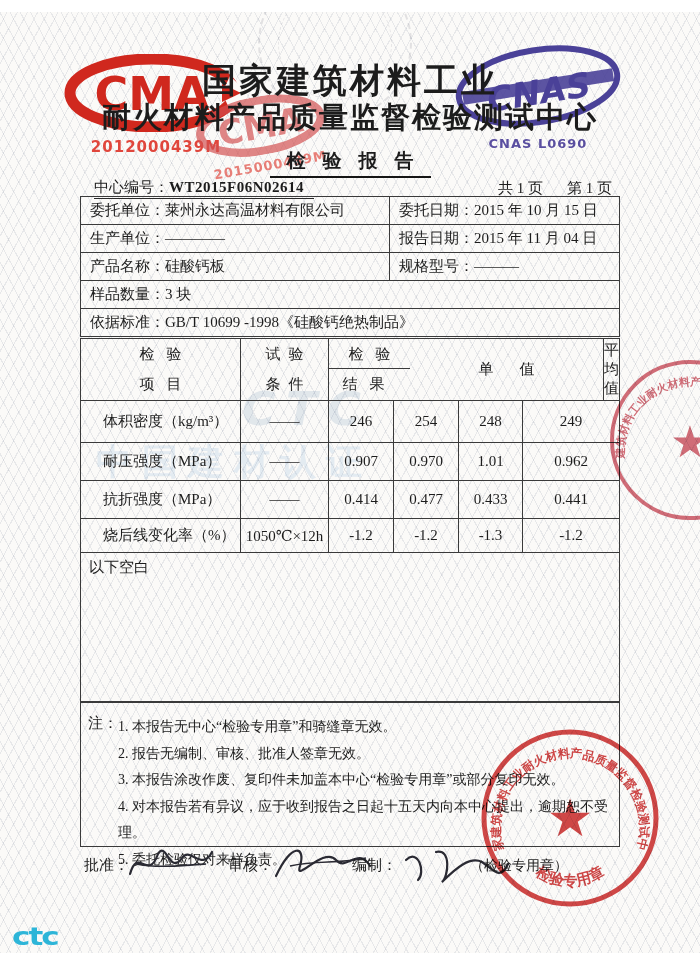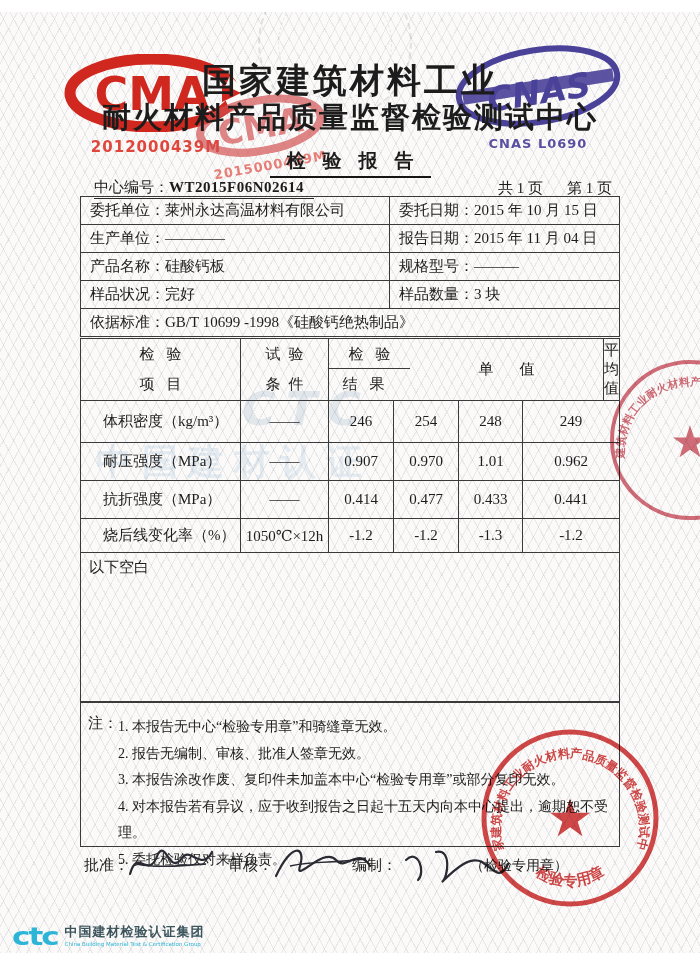--- a/index.html
+++ b/index.html
@@ -148,21 +148,20 @@
     </div>
     <div class="irow">
       <div class="il"><span>生产单位：</span><span>————</span></div>
       <div class="ir"><span>报告日期：</span><span>2015 年 11 月 04 日</span></div>
     </div>
     <div class="irow">
       <div class="il"><span>产品名称：</span><span>硅酸钙板</span></div>
       <div class="ir"><span>规格型号：</span><span>———</span></div>
     </div>
     <div class="irow">
-      <div class="il"><span>样品状况：</span><span>完好</span></div>
       <div class="ir"><span>样品数量：</span><span>3 块</span></div>
     </div>
     <div class="irow">
       <div class="ifull"><span>依据标准：</span><span>GB/T 10699 -1998《硅酸钙绝热制品》</span></div>
     </div>
   </div>
 
   <div class="abs wm1">CTC</div>
   <div class="abs wm2">中国建材认证</div>
 
@@ -268,21 +267,17 @@
     </defs>
     <circle cx="85" cy="85" r="78" fill="none" stroke="#c94a58" stroke-width="4"></circle>
     <text font-family="DejaVu Sans, sans-serif" font-size="11" font-weight="bold" fill="#c94a58">
       <textPath href="#arcTop2" startOffset="50%" text-anchor="middle">国家建筑材料工业耐火材料产品质量监督检验测试中心</textPath>
     </text>
     <text x="85" y="102" text-anchor="middle" font-size="44" fill="#c94a58">★</text>
   </svg>
 
   <div class="abs footer">
     <div class="ctc-logo">ctc</div>
-    <div class="footer-text">
-      <div class="footer-co">中国建材检验认证集团</div>
-      <div class="footer-en">China Building Material Test &amp; Certification Group</div>
-    </div>
   </div>
 
   <div class="abs strip-top"></div>
   <div class="abs strip-bottom"></div>
 </div>
 
 </body></html>

